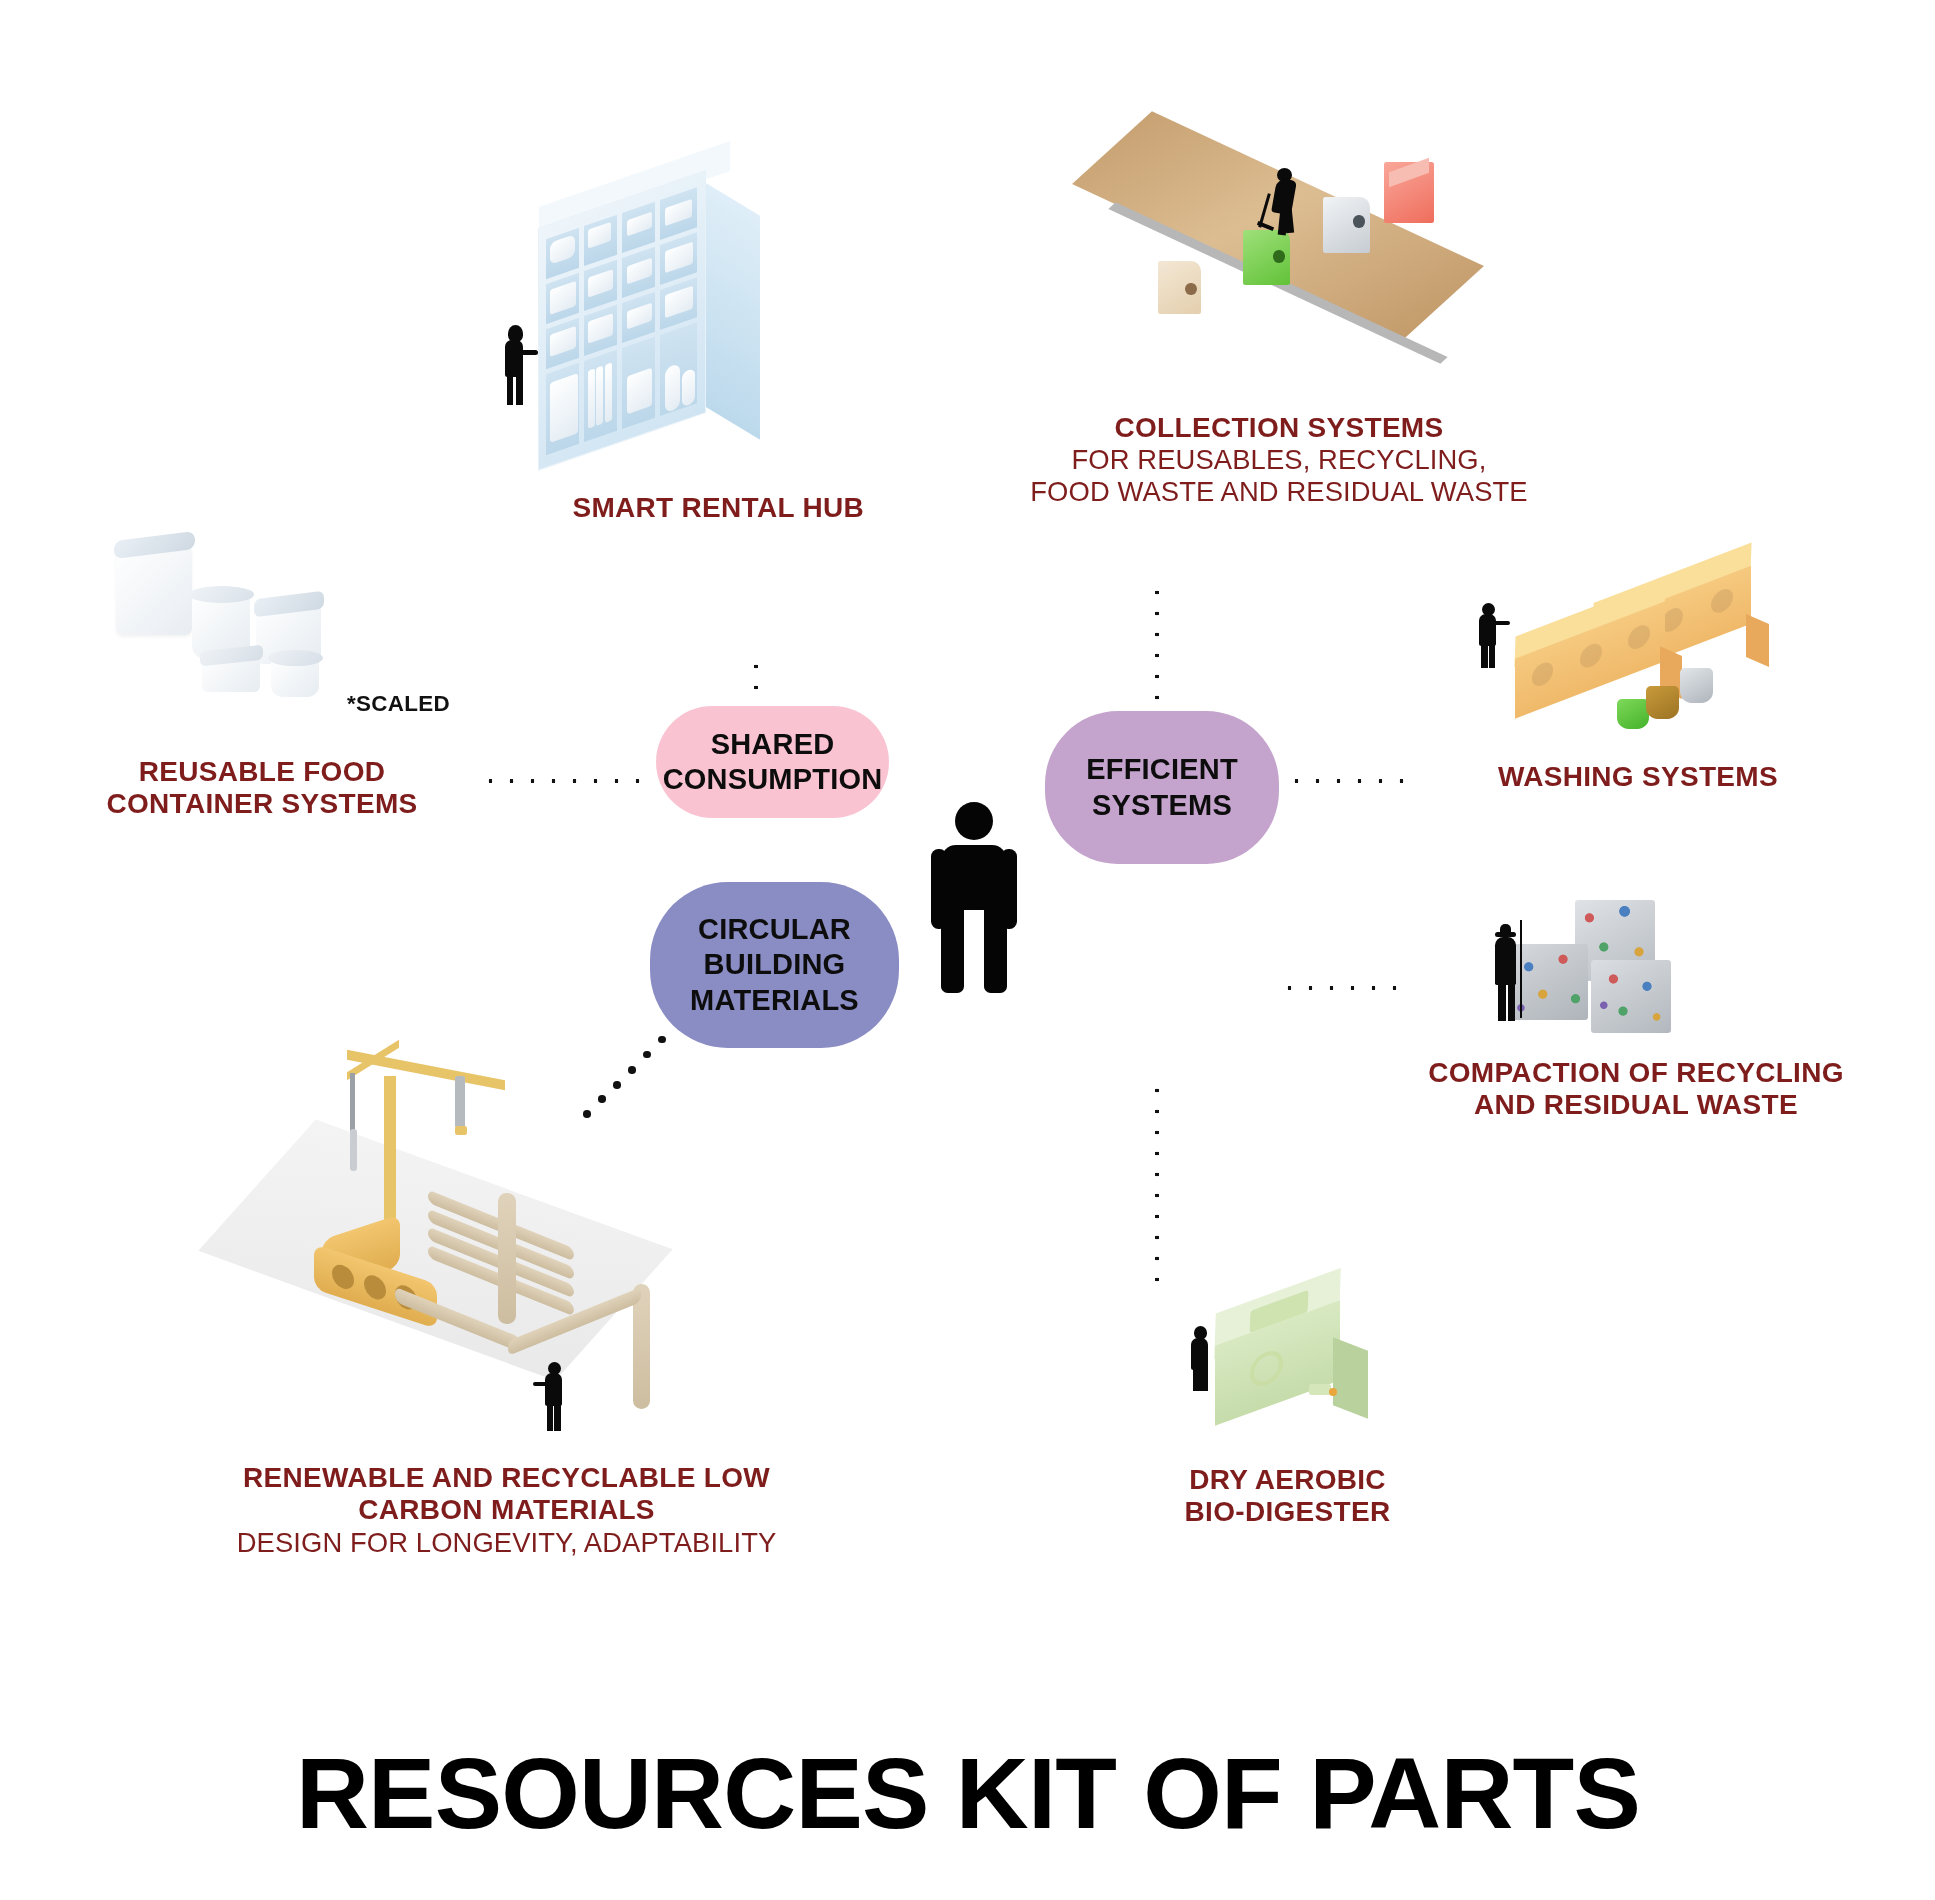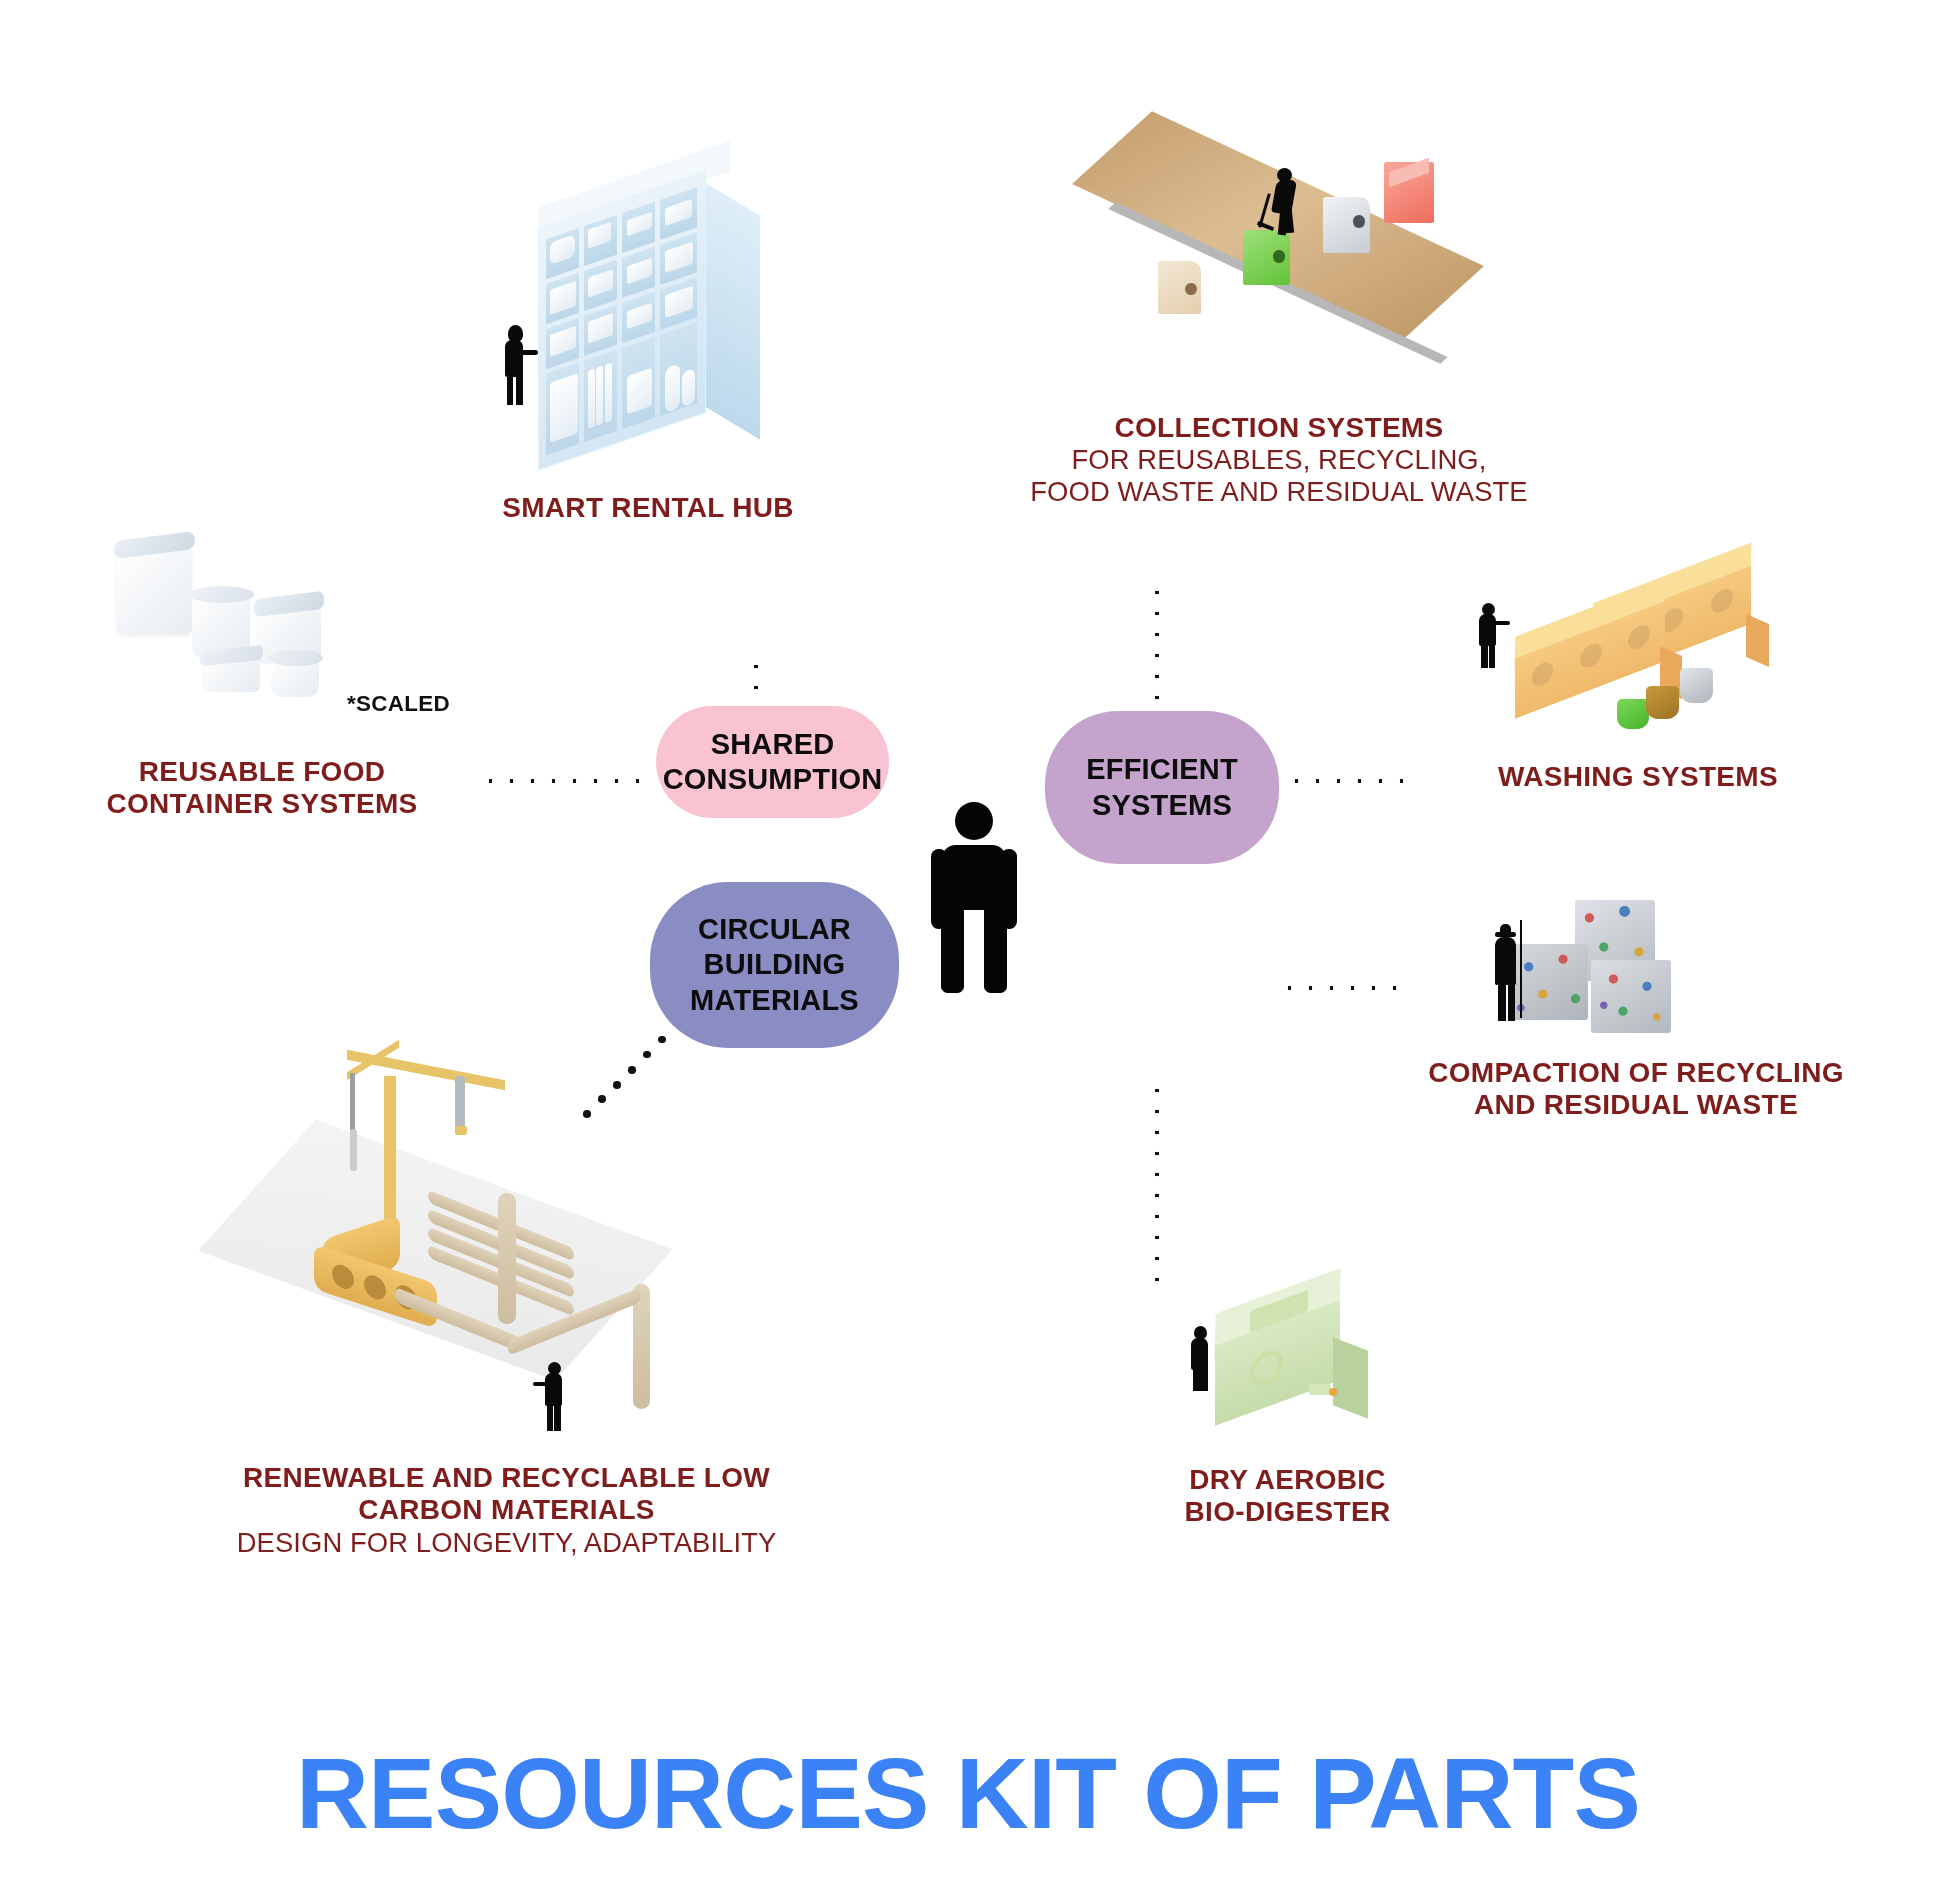--- a/index.html
+++ b/index.html
@@ -35,21 +35,21 @@
     line-height:1.22;
     letter-spacing:0.2px;
   }
   .title{
     position:absolute;
     width:100%;
     text-align:center;
     font-weight:bold;
     font-size:101px;
     letter-spacing:-0.8px;
-    color:#3b82f6;
+    color:#000000;
   }
   .scaled{
     position:absolute;
     font-size:22.4px;
     font-weight:bold;
     color:#111;
     letter-spacing:0.3px;
   }
   
   .dots-h{
@@ -421,21 +421,21 @@
 BUILDING
 MATERIALS</span>
   </div>
 
   <div class="bubble" style="left:1045px;top:711px;width:234px;height:153px;background:#c4a4cd;border-radius:73px;">
     <span style="white-space:pre-line;">EFFICIENT
 SYSTEMS</span>
   </div>
 
 
-  <div class="lbl" style="left:432px;top:492px;width:432px;">
+  <div class="lbl" style="left:432px;top:492px;width:432px;text-align:right;">
     <span class="b">SMART RENTAL HUB</span>
   </div>
 
   <div class="lbl" style="left:1005px;top:412px;width:548px;">
     <span class="b">COLLECTION SYSTEMS</span>
     <span class="n">FOR REUSABLES, RECYCLING,</span>
     <span class="n">FOOD WASTE AND RESIDUAL WASTE</span>
   </div>
 
   <div class="lbl" style="left:50px;top:756px;width:424px;">

